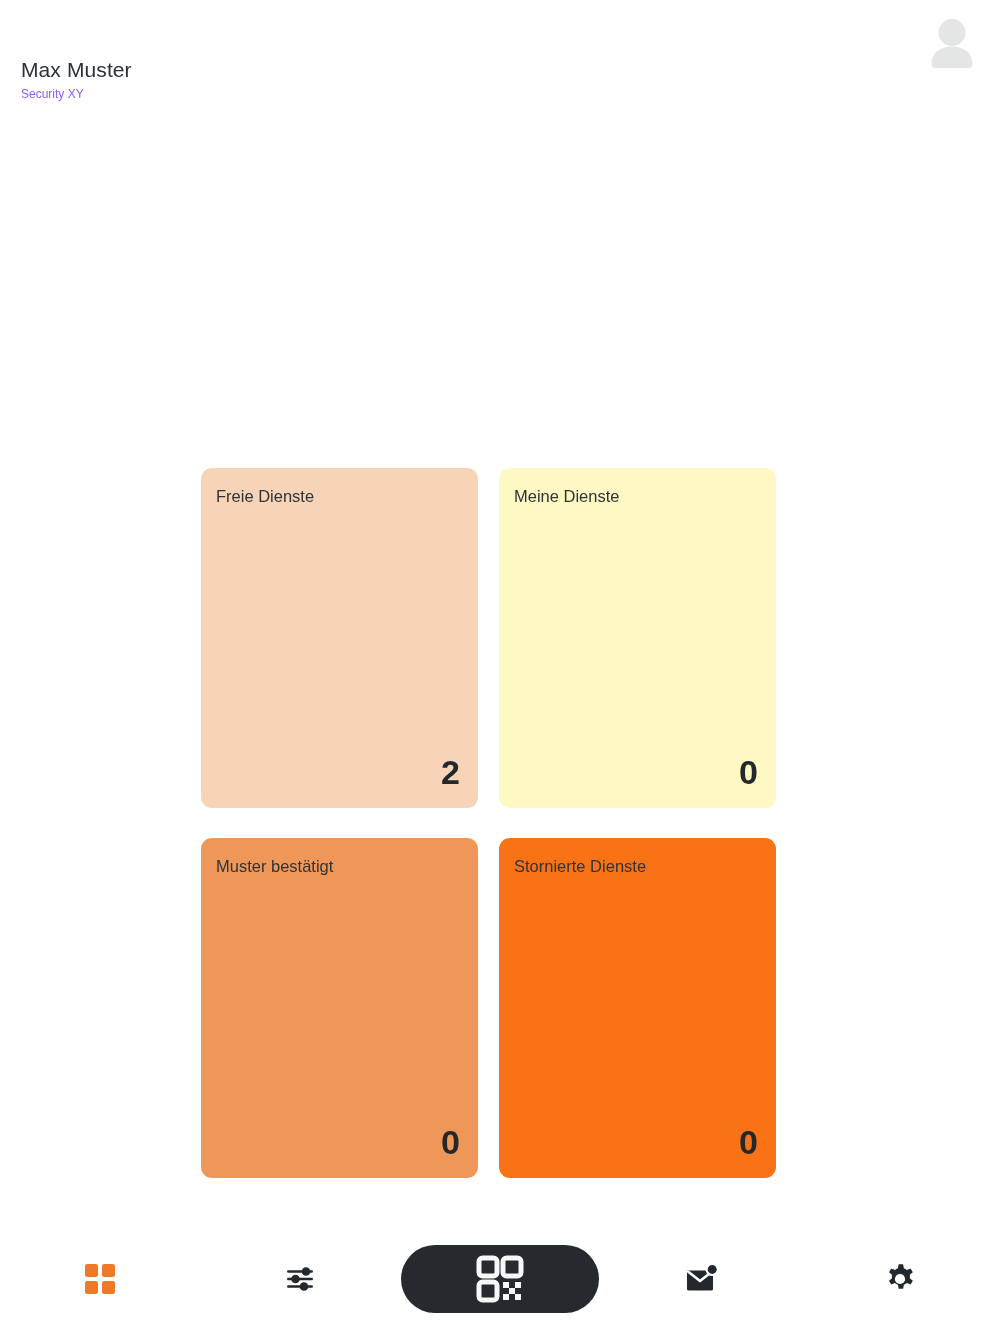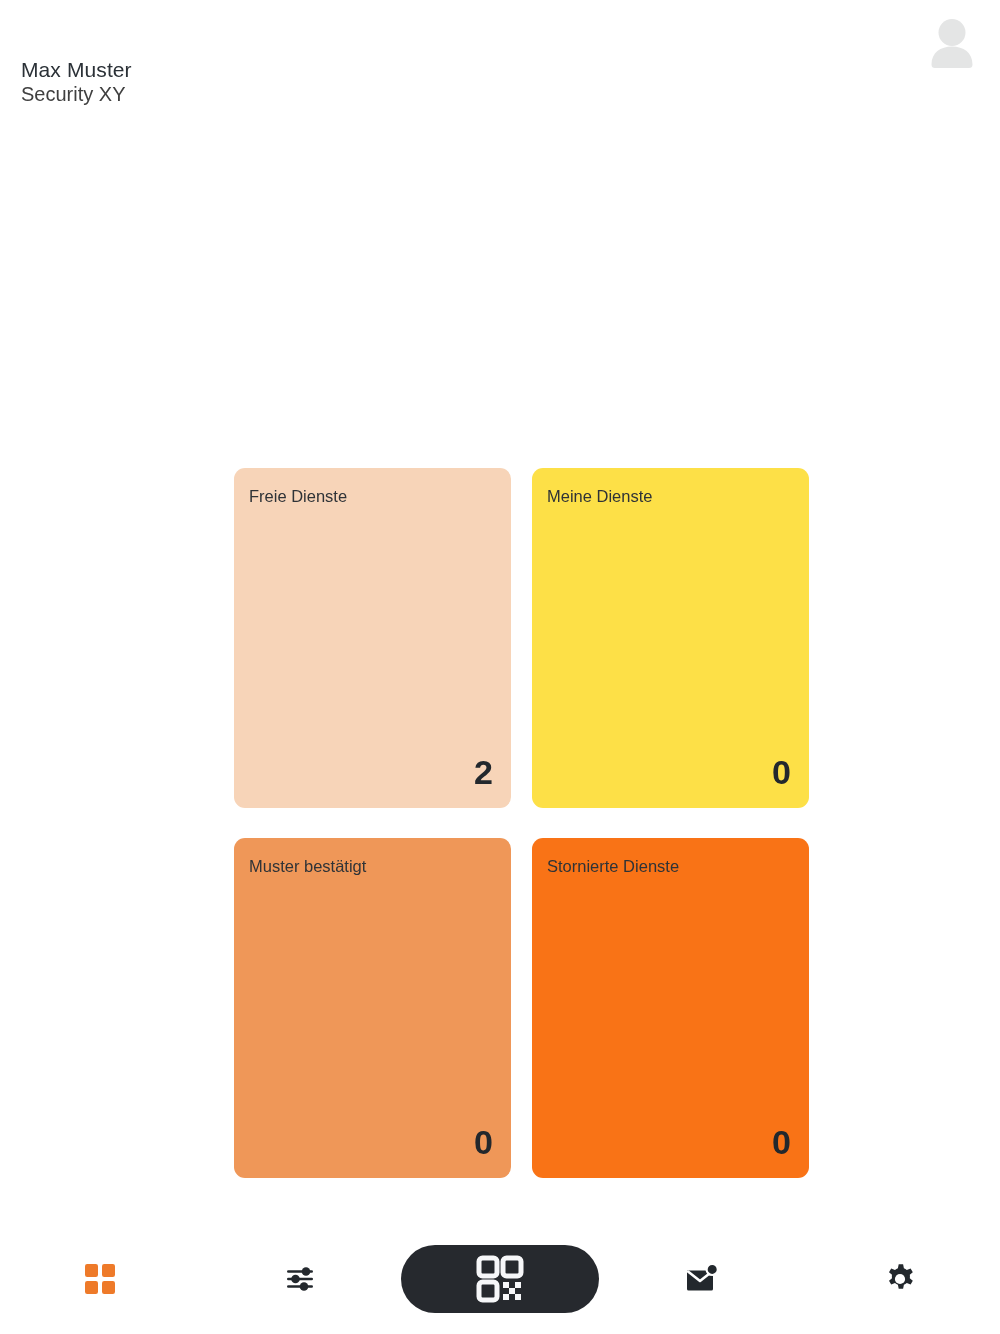--- a/index.html
+++ b/index.html
@@ -32,41 +32,40 @@
 
   .user-name {
     font-size: 21px;
     font-weight: normal;
     color: #2b3137;
     line-height: 26px;
     letter-spacing: 0.1px;
   }
 
   .user-role {
-    font-size: 20px;
-    color: #404040;
+    font-size: 12px;
+    color: #8b5cf6;
     line-height: 20px;
     margin-top: 1px;
   }
 
   .avatar {
     position: absolute;
     right: 14px;
     top: 8px;
     width: 68px;
     height: 68px;
   }
 
   
   .card-grid {
     position: absolute;
     left: 201px;
     top: 468px;
     width: 576px;
-    margin-left: 33px;
   }
 
   .card-row {
     display: flex;
     gap: 21px;
   }
 
   .card-row + .card-row {
     margin-top: 30px;
   }
@@ -153,21 +152,21 @@
 
 <div class="card-grid">
 
   <div class="card-row">
 
     <div class="card" style="background:#f7d4b8">
       <div class="card-title">Freie Dienste</div>
       <div class="card-count">2</div>
     </div>
 
-    <div class="card" style="background:#fde047">
+    <div class="card" style="background:#fef9c3">
       <div class="card-title">Meine Dienste</div>
       <div class="card-count">0</div>
     </div>
 
   </div>
 
   <div class="card-row">
 
     <div class="card" style="background:#ef9758">
       <div class="card-title">Muster bestätigt</div>

